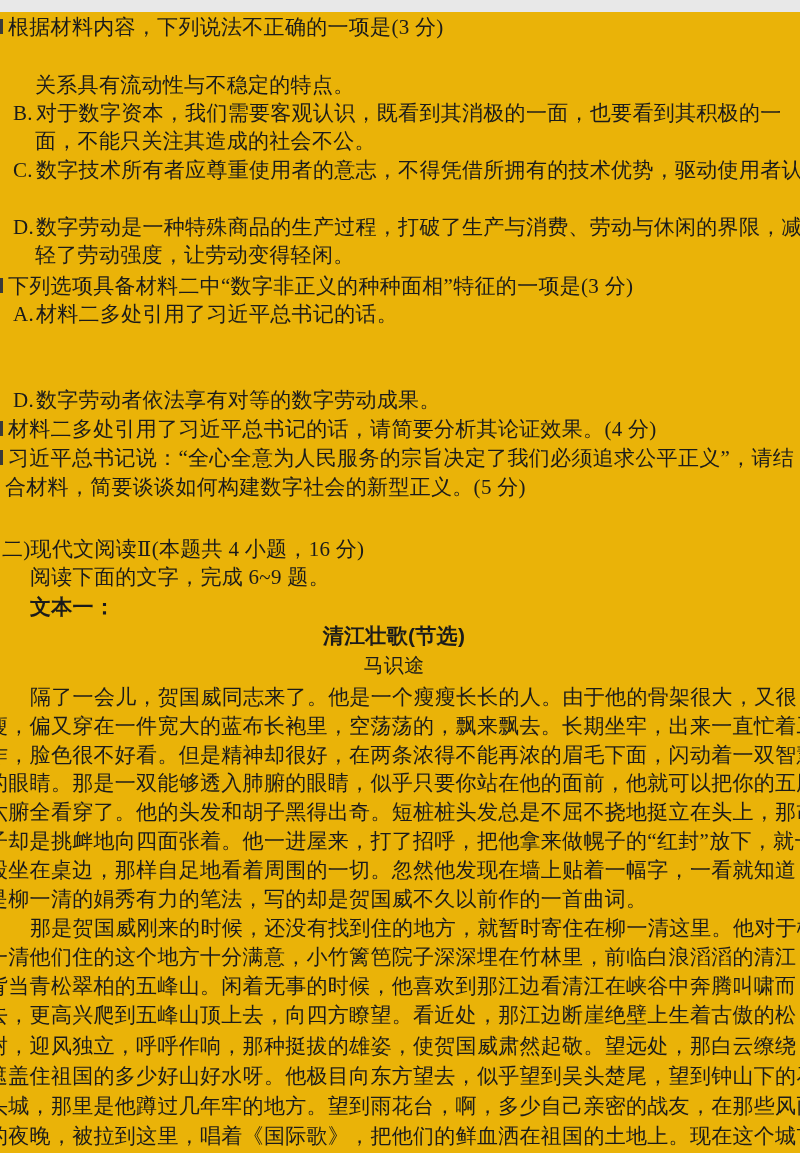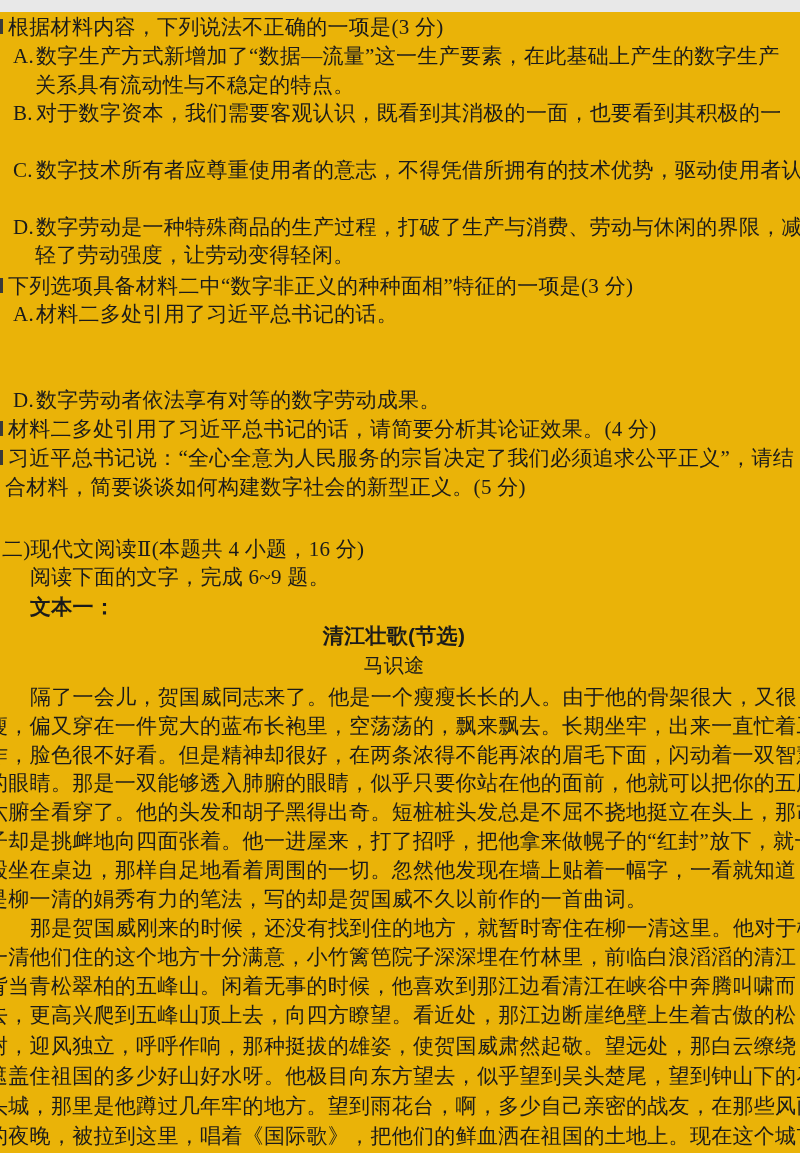--- a/index.html
+++ b/index.html
@@ -37,28 +37,26 @@
 
 <div class="page">
 
   <div class="frag" style="top:7px"></div>
   <div class="frag" style="top:266px"></div>
   <div class="frag" style="top:409px"></div>
   <div class="frag" style="top:438px"></div>
 
   <div class="ln" style="top:2px;left:8px">根据材料内容，下列说法不正确的一项是(3 分)</div>
 
-  <div class="ln" style="top:31px;left:13px">
-    <span class="opt-label">A.</span><span>数字生产方式新增加了“数据—流量”这一生产要素，在此基础上产生的数字生产</span>
-  </div>
   <div class="ln" style="top:60px;left:35px">关系具有流动性与不稳定的特点。</div>
 
   <div class="ln" style="top:88px;left:13px">
     <span class="opt-label">B.</span><span>对于数字资本，我们需要客观认识，既看到其消极的一面，也要看到其积极的一</span>
   </div>
+  <div class="ln" style="top:116px;left:35px">面，不能只关注其造成的社会不公。</div>
 
   <div class="ln" style="top:145px;left:13px">
     <span class="opt-label">C.</span><span>数字技术所有者应尊重使用者的意志，不得凭借所拥有的技术优势，驱动使用者认</span>
   </div>
 
   <div class="ln" style="top:202px;left:13px">
     <span class="opt-label">D.</span><span>数字劳动是一种特殊商品的生产过程，打破了生产与消费、劳动与休闲的界限，减</span>
   </div>
   <div class="ln" style="top:230px;left:35px">轻了劳动强度，让劳动变得轻闲。</div>
 

